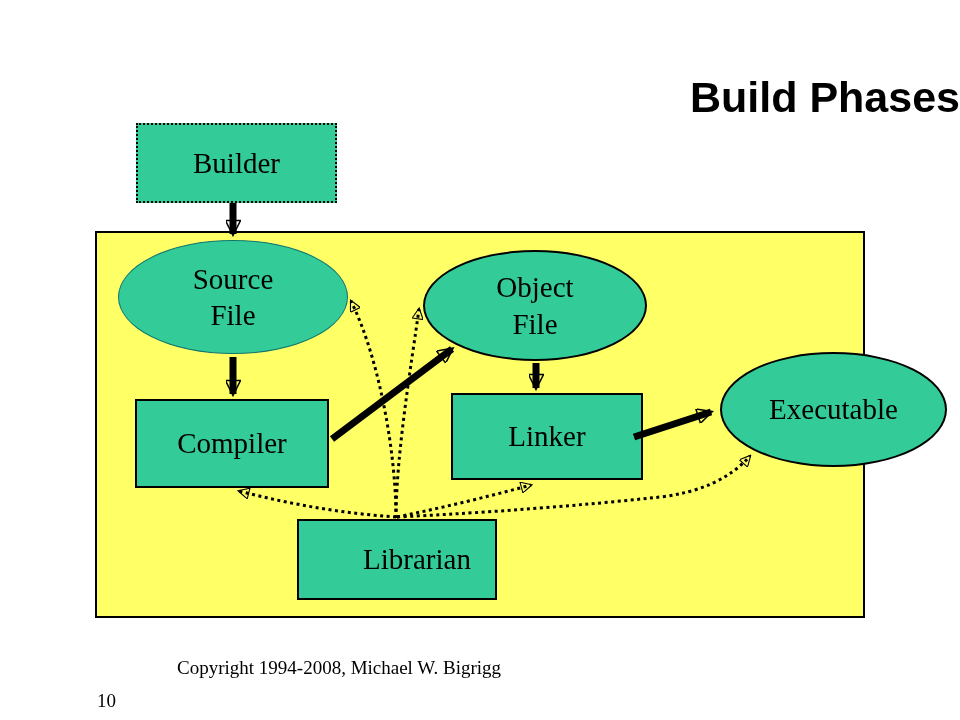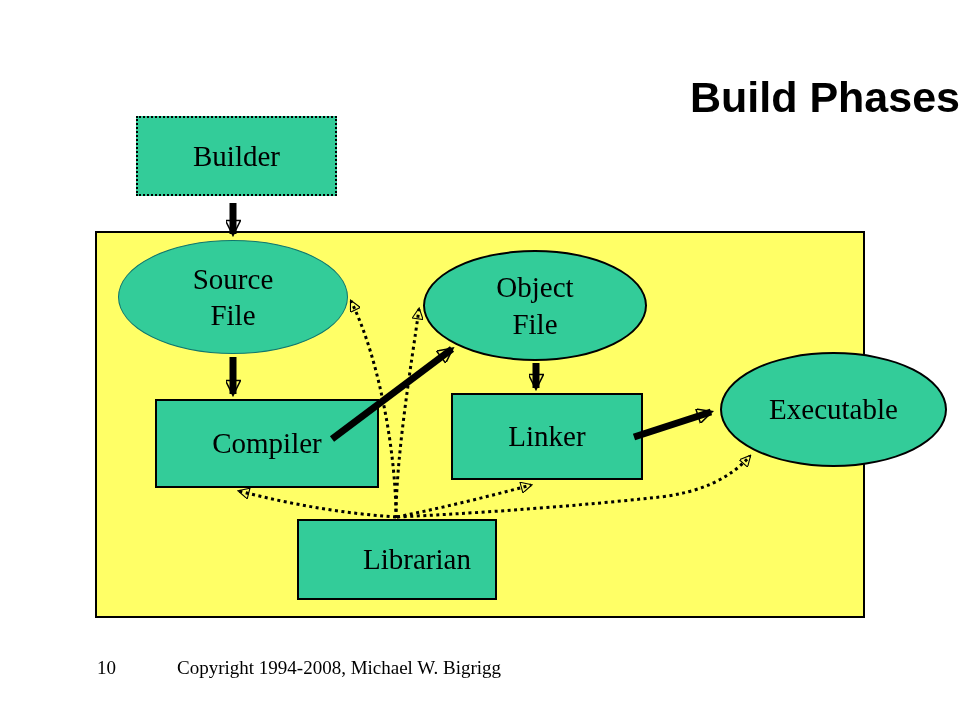--- a/index.html
+++ b/index.html
@@ -22,35 +22,35 @@
     border:2px solid #000;
   }
   .node{
     position:absolute;display:flex;align-items:center;justify-content:center;
     background:var(--green,#33CC99);
     text-align:center;
   }
   .lbl{
     font-size:29px;line-height:1.25;white-space:pre-line;
   }
-  .builder   {left:136px;top:116px;width:201px;height:80px;border:2px dotted #000;}
+  .builder   {left:136px;top:123px;width:201px;height:80px;border:2px dotted #000;}
   .source    {left:118px;top:240px;width:230px;height:114px;border:1px solid #0f766e;border-radius:50%;}
   .object    {left:423px;top:250px;width:224px;height:111px;border:2px solid #000;border-radius:50%;}
-  .compiler  {left:135px;top:399px;width:224px;height:89px;border:2px solid #000;margin-left:20px;}
+  .compiler  {left:135px;top:399px;width:194px;height:89px;border:2px solid #000;}
   .linker    {left:451px;top:393px;width:192px;height:87px;border:2px solid #000;}
   .executable{left:720px;top:352px;width:227px;height:115px;border:2px solid #000;border-radius:50%;}
   .librarian {left:297px;top:519px;width:200px;height:81px;border:2px solid #000;padding-left:40px;}
   .connector-layer{
     position:absolute;left:0;top:0;width:960px;height:720px;
     pointer-events:none;z-index:5;
   }
   .connector-layer path{fill:none;stroke:#000;}
   .cs{stroke-width:7px;}
   .cd{stroke-width:3px;stroke-dasharray:3 3.5;}
-  .footer-num{position:absolute;left:97px;top:657px;font-size:19px;}
+  .footer-num{position:absolute;left:97px;top:690px;font-size:19px;}
   .footer-copy{position:absolute;left:177px;top:657px;font-size:19px;}
 </style>
 </head>
 <body>
 
 <div class="slide">
 
   <h1 class="title">Build Phases</h1>
 
   <div class="region"></div>

